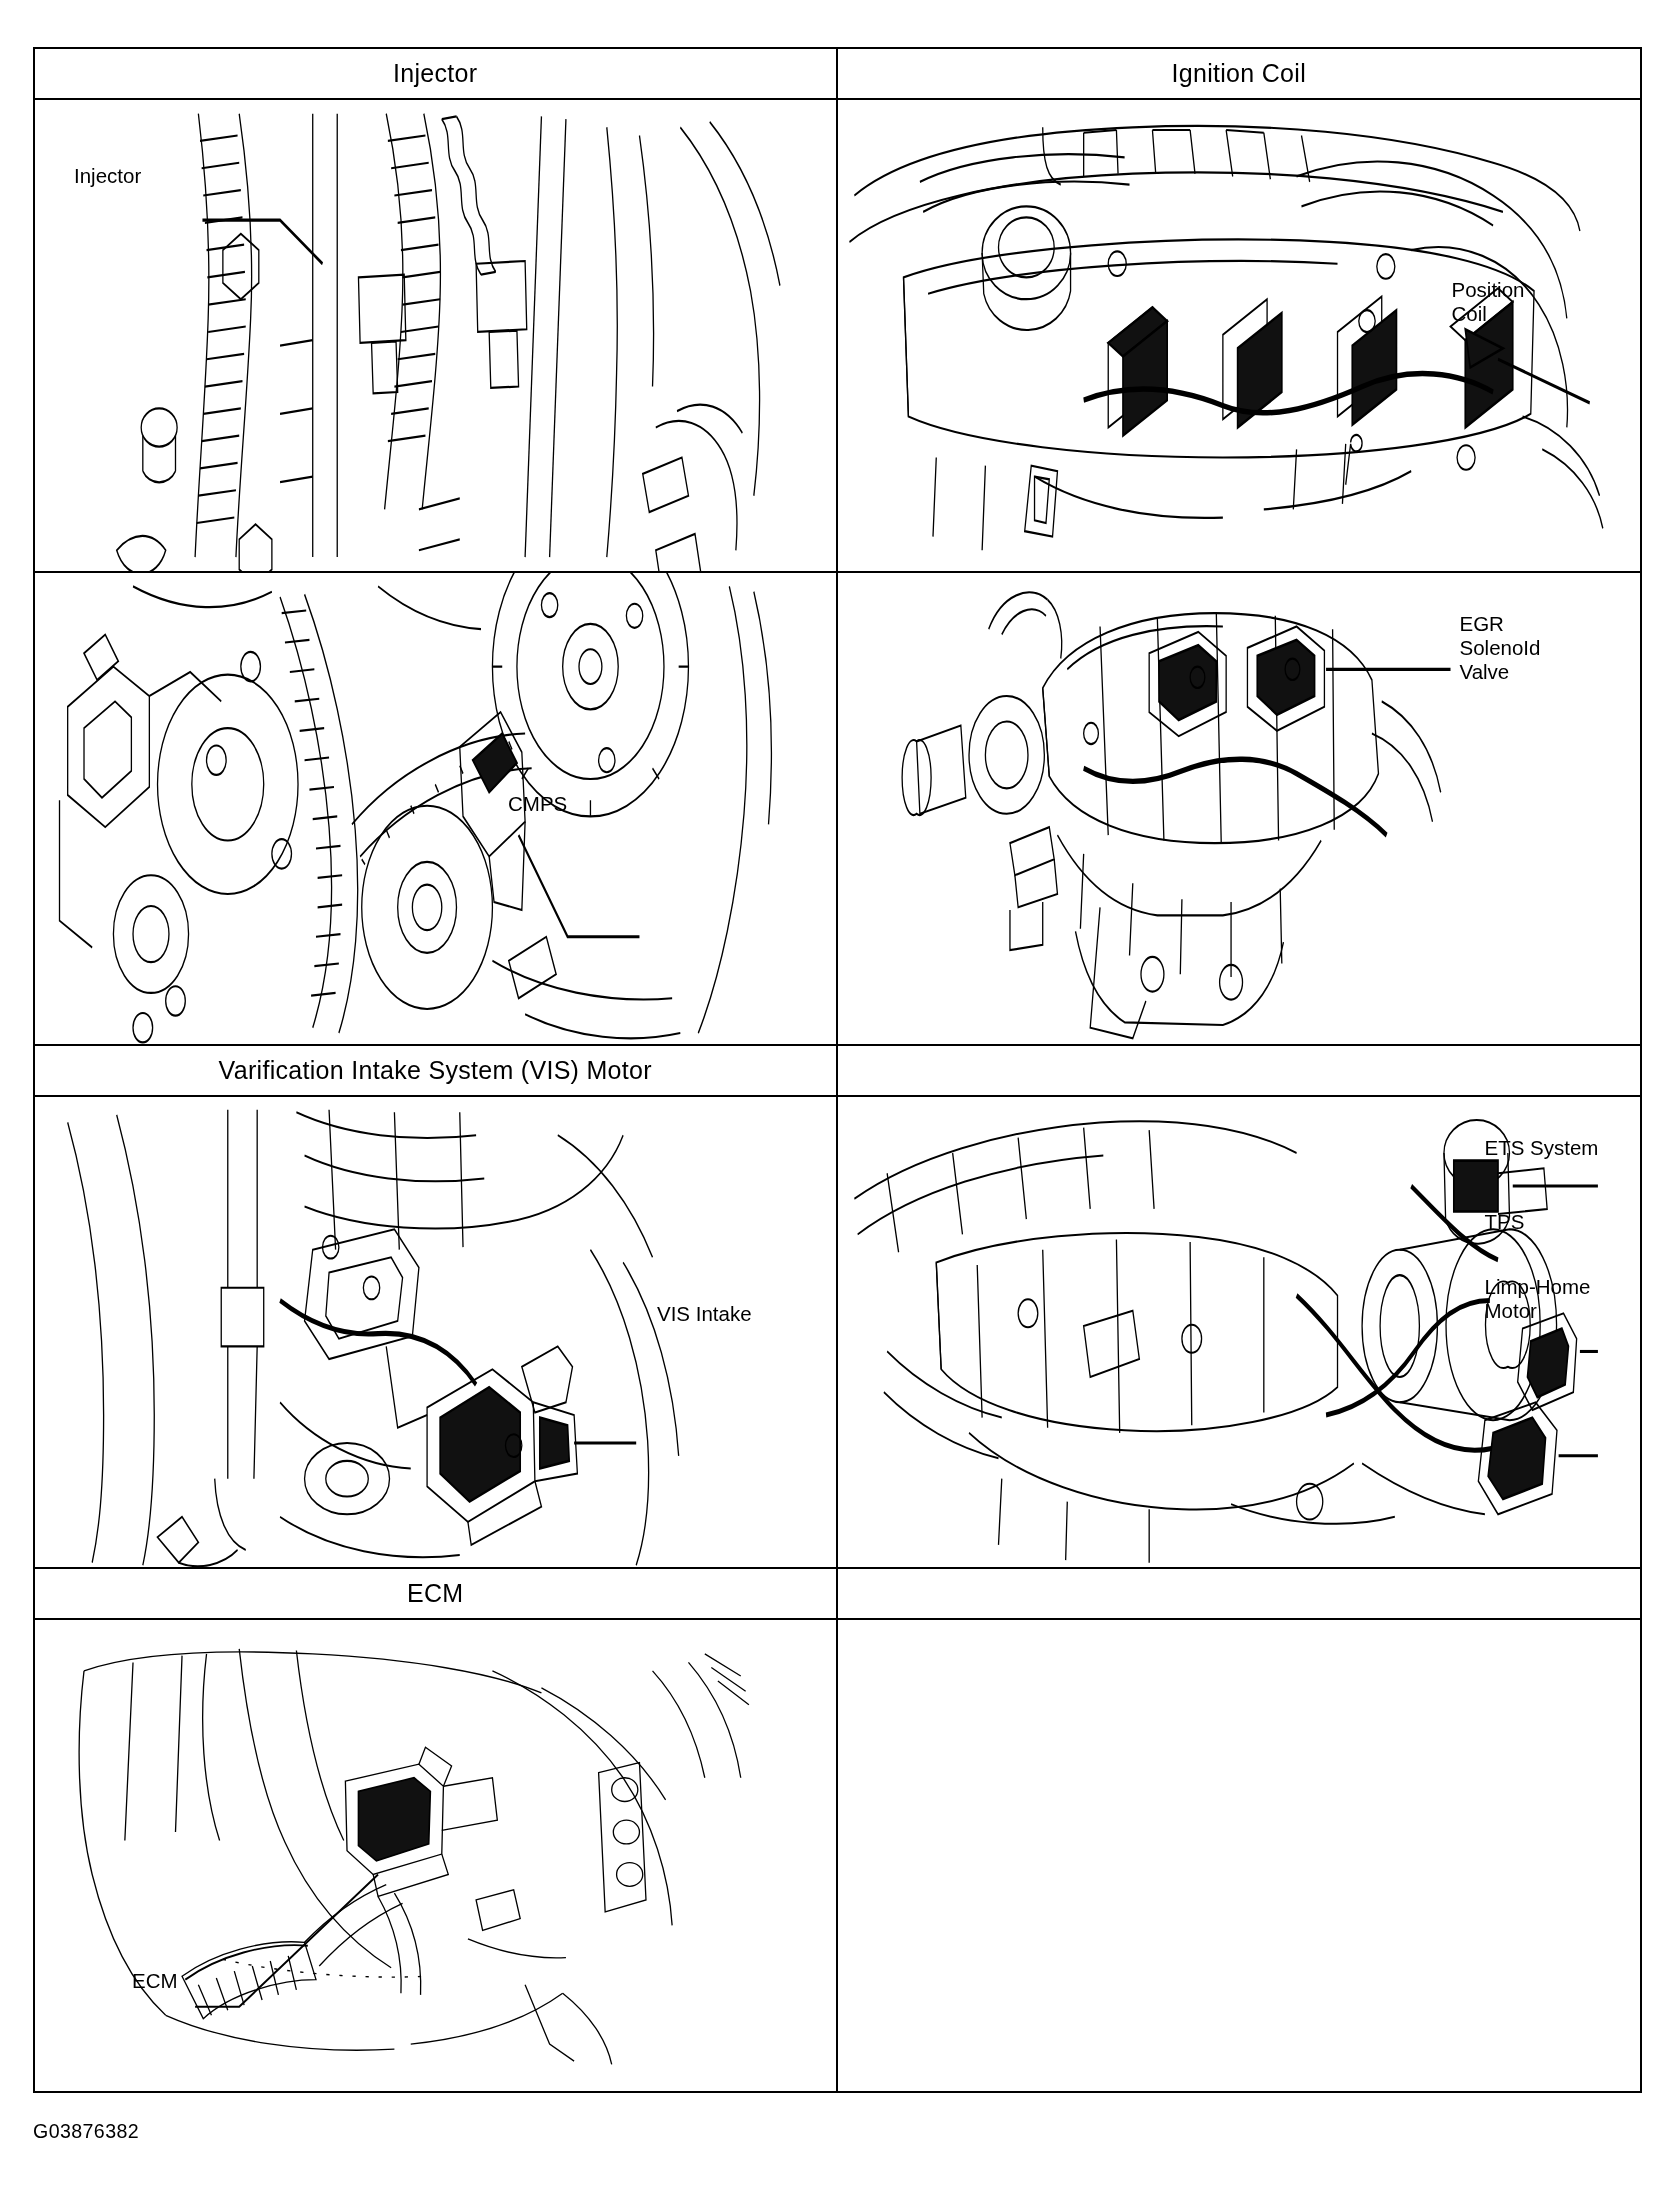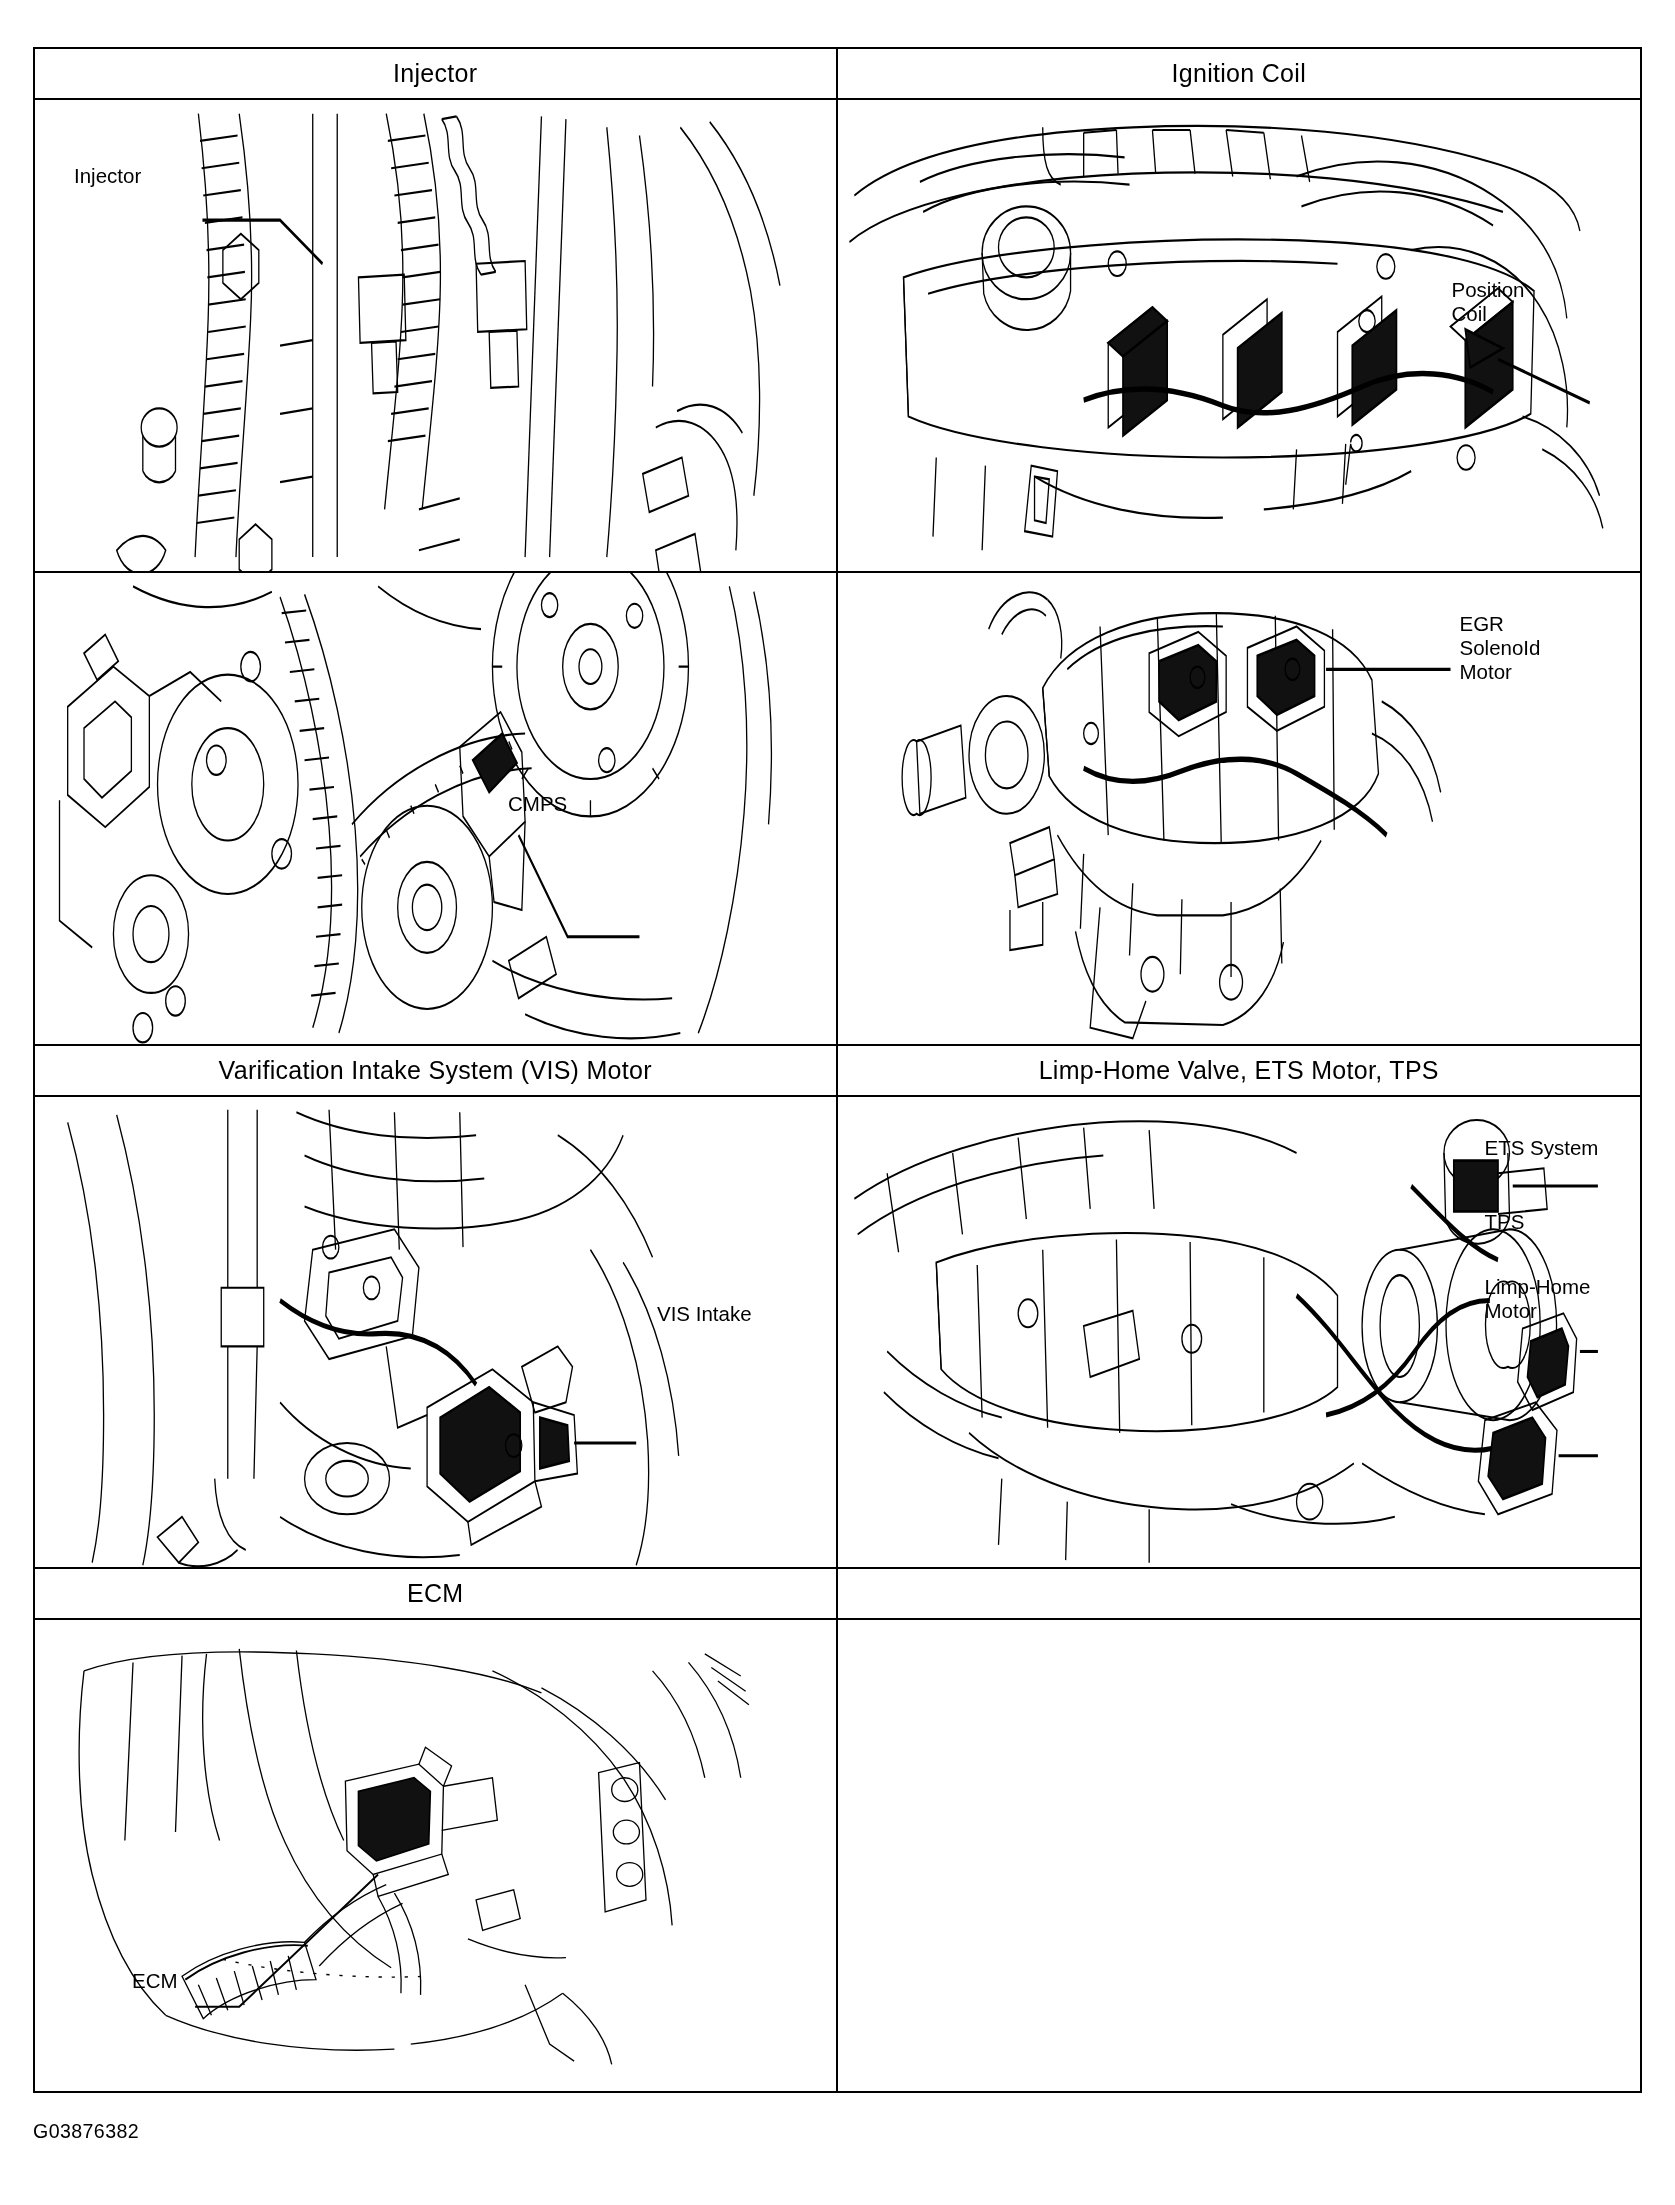--- a/index.html
+++ b/index.html
@@ -382,31 +382,28 @@
               <path d="M664 96 C700 108 726 132 736 164"></path>
 
               <path d="M430 78 a9 8 0 1 0 18 0 a9 8 0 1 0 -18 0"></path>
               <path d="M546 72 a9 8 0 1 0 18 0 a9 8 0 1 0 -18 0"></path>
               <path d="M300 120 a9 8 0 1 0 18 0 a9 8 0 1 0 -18 0"></path>
             </g>
             <path class="lead" d="M596 72 L748 72"></path>
           </svg>
           <div class="caption" style="left:622px; top:39px;">EGR
 SolenoId
-Motor</div>
+Valve</div>
         </div>
       </div>
     </div>
 
     <div class="row header-row">
       <div class="cell left">
         <div class="hdr">Varification Intake System (VIS) Motor</div>
-      </div>
-      <div class="cell">
-        <div class="hdr">Limp-Home Valve, ETS Motor, TPS</div>
       </div>
     </div>
 
     <div class="row image-row r3">
 
       <div class="cell left">
         <div class="figure">
           <svg viewBox="0 0 980 370" preserveAspectRatio="none">
             <g class="ln-t">
 

